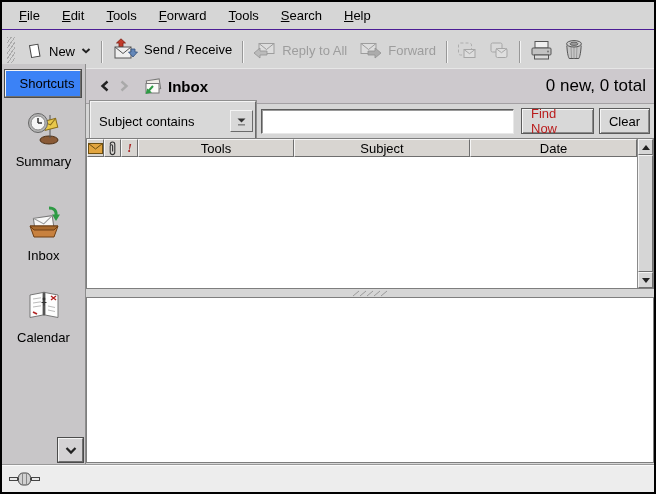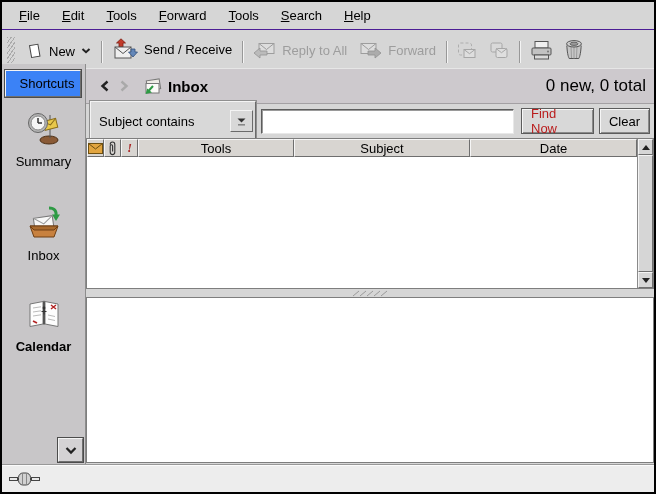--- a/index.html
+++ b/index.html
@@ -312,21 +312,21 @@
             <rect x="9" y="13" width="19" height="12" fill="#f8f8f8" stroke="#777"></rect>
             <path d="M9 13 l9.5 7 9.5-7" fill="none" stroke="#999"></path>
           </g>
           <polygon points="5,22 33,22 29,33 9,33" fill="#c8813f" stroke="#6e3f14"></polygon>
           <polygon points="5,22 9,26 29,26 33,22" fill="#a96a2e" stroke="#6e3f14"></polygon>
         </svg>
       </div>
       <div class="slabel">Inbox</div>
     </div>
 
-    <div class="side-item" style="top:231px;font-weight:bold;">
+    <div class="side-item" style="top:222px;">
       <div class="sicon">
         <svg width="38" height="38" viewBox="0 0 38 38">
           <path d="M5 9 L18 6.5 L18 29 L5 31.5 Z" fill="#fdfdfd" stroke="#777"></path>
           <path d="M33 9 L20 6.5 L20 29 L33 31.5 Z" fill="#fdfdfd" stroke="#777"></path>
           <path d="M18 6.5 L19 5.5 L20 6.5 L20 29 L19 30 L18 29 Z" fill="#555"></path>
           <path d="M26 10 l5 4 m0 -4 l-5 4" stroke="#b22222" stroke-width="1.4" fill="none"></path>
           <path d="M8 13 l8 -1.2 M8 17 l8 -1.2 M8 21 l8 -1.2" stroke="#bbb" fill="none"></path>
           <path d="M8 26 l4 2" stroke="#b22222" stroke-width="1.6" fill="none"></path>
           <path d="M23 20 l7 1.5 M23 24 l7 1.5" stroke="#bbb" fill="none"></path>
           <circle cx="19" cy="13" r="1.4" fill="#333"></circle>

